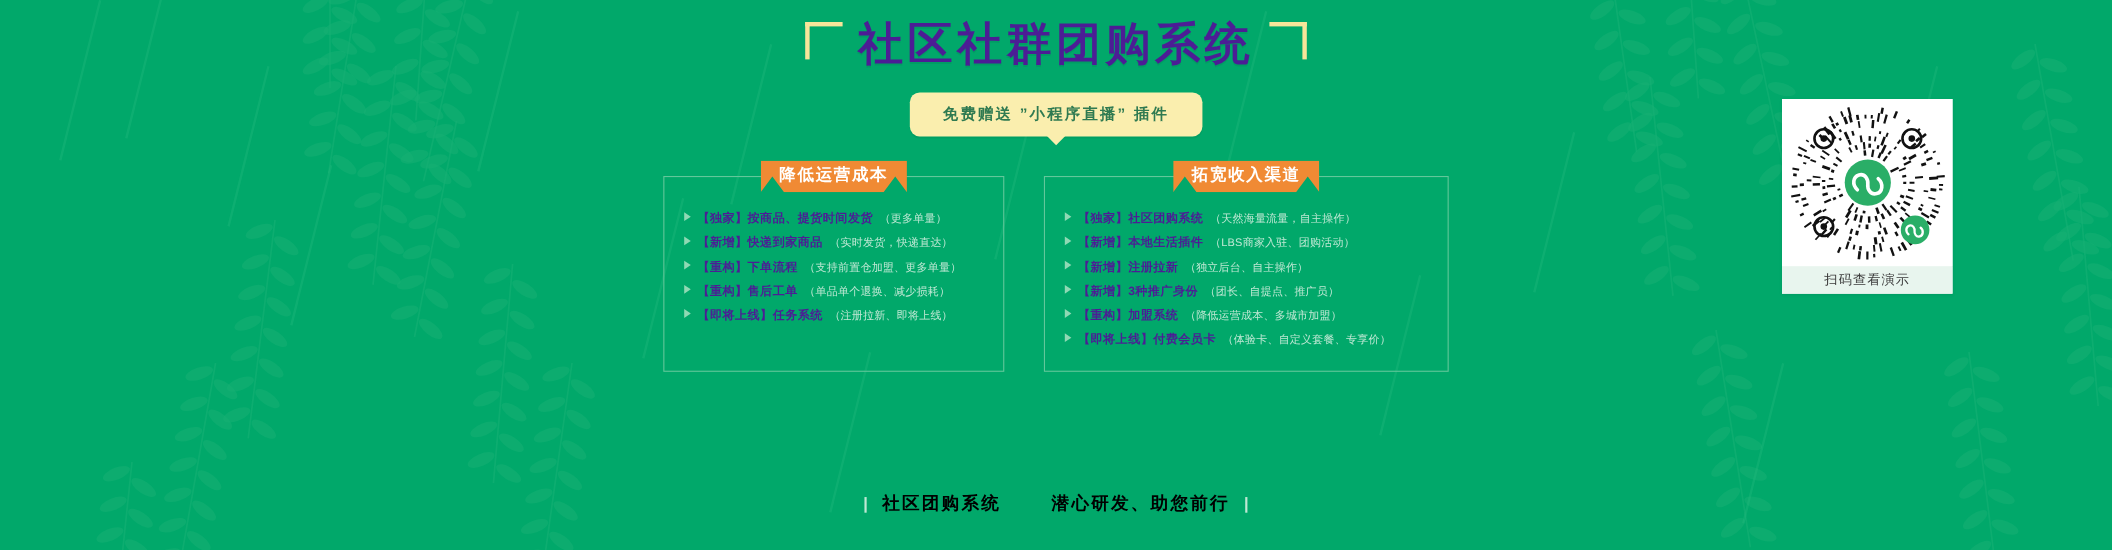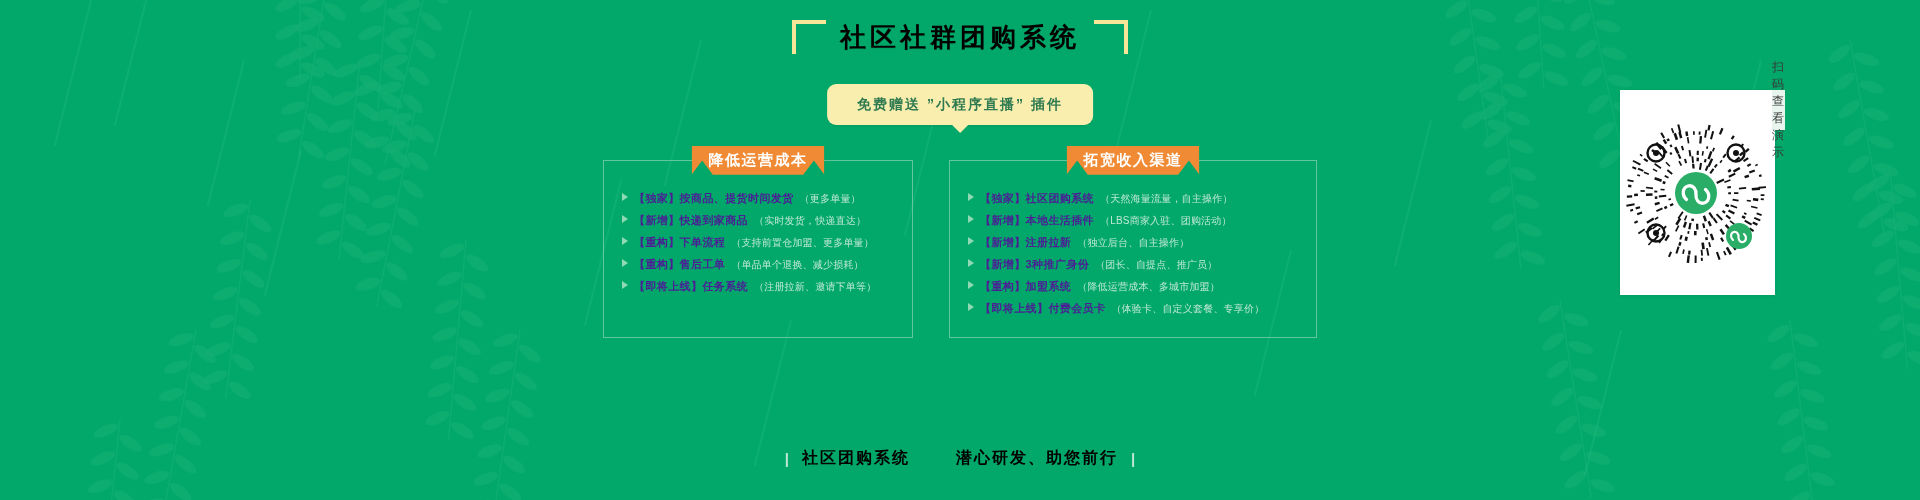--- a/index.html
+++ b/index.html
@@ -17,21 +17,21 @@
   .hero { position:absolute; left:0; top:0; width:1920px; }
 
   .title-row {
     position:absolute; left:0; top:20px; width:1920px;
     display:flex; align-items:center; justify-content:center; gap:14px;
   }
   .bracket { width:34px; height:34px; position:relative; }
   .bracket.left  { border-top:4px solid #f7e59a; border-left:4px solid #f7e59a; align-self:flex-start; }
   .bracket.right { border-top:4px solid #f7e59a; border-right:4px solid #f7e59a; align-self:flex-start; }
   .hero-title {
-    font-size:26px; font-weight:bold; color:#000000; letter-spacing:4px;
+    font-size:41px; font-weight:bold; color:#4c1d95; letter-spacing:4px;
     line-height:1; white-space:nowrap;
     text-shadow:0 1px 0 rgba(0,0,0,.06);
   }
 
   
   .subtitle-banner {
     position:absolute; left:50%; transform:translateX(-50%); top:84px;
     background:#faeeae; border-radius:9px;
     padding:11px 30px;
     box-shadow:0 2px 0 rgba(0,0,0,.05);
@@ -83,23 +83,23 @@
     flex:none; width:0; height:0; position:relative; top:-1px;
     border-top:4px solid transparent; border-bottom:4px solid transparent;
     border-left:6px solid #8fd9b4;
   }
   .f-main { font-size:11px; font-weight:bold; color:#4c1d95; letter-spacing:.4px; }
   .f-note { font-size:10px; color:#bfe8d4; letter-spacing:.2px; }
 
   
   .qr-card {
     position:absolute; left:1620px; top:90px;
-    width:155px; height:205px;
+    width:155px; height:177px;
     background:#ffffff;
-    display:flex; flex-direction:row;
+    display:flex; flex-direction:column;
     box-shadow:0 1px 3px rgba(0,0,0,.08);
   }
   .qr-img-wrap {
     flex:1; display:flex; align-items:center; justify-content:center;
     background:#ffffff; padding:6px;
   }
   .qr-caption {
     height:40px; background:#e8f5ee; color:#3a3a3a;
     display:flex; align-items:center; justify-content:center;
     font-size:12px; letter-spacing:1px;
@@ -221,21 +221,21 @@
         <span class="f-note">（支持前置仓加盟、更多单量）</span>
       </li>
       <li class="feature-item">
         <span class="tri-icon"></span>
         <span class="f-main">【重构】售后工单</span>
         <span class="f-note">（单品单个退换、减少损耗）</span>
       </li>
       <li class="feature-item">
         <span class="tri-icon"></span>
         <span class="f-main">【即将上线】任务系统</span>
-        <span class="f-note">（注册拉新、邀请下单等）</span>
+        <span class="f-note">（注册拉新、即将上线）</span>
       </li>
     </ul>
   </section>
 
   <section class="panel panel-wide">
     <span class="badge-mask"></span>
     <div class="panel-badge">拓宽收入渠道</div>
     <ul class="feature-list">
       <li class="feature-item">
         <span class="tri-icon"></span>

